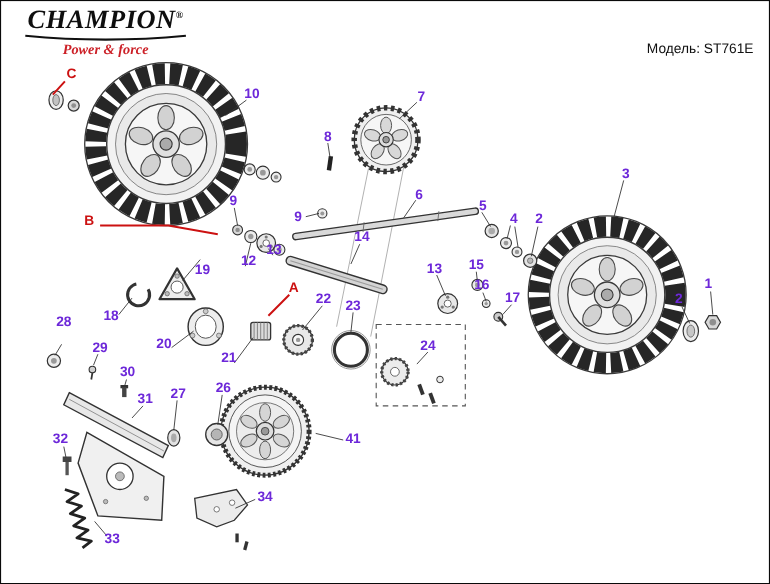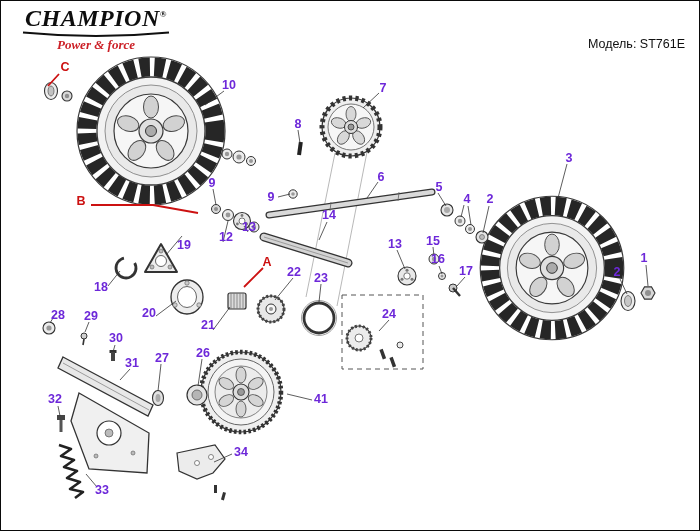--- a/index.html
+++ b/index.html
@@ -318,21 +318,21 @@
       <div class="callout" style="left: 432px; top: 240px;">15</div>
       <div class="callout" style="left: 394px; top: 243px;">13</div>
       <div class="callout" style="left: 437px; top: 258px;">16</div>
       <div class="callout" style="left: 465px; top: 270px;">17</div>
       <div class="callout" style="left: 643px; top: 257px;">1</div>
       <div class="callout" style="left: 616px; top: 271px;">2</div>
       <div class="callout" style="left: 266px; top: 261px; color: rgb(204, 17, 17);">A</div>
       <div class="callout" style="left: 100px; top: 286px;">18</div>
       <div class="callout" style="left: 293px; top: 271px;">22</div>
       <div class="callout" style="left: 320px; top: 277px;">23</div>
-      <div class="callout" style="left: 57px; top: 314px;">28</div>
+      <div class="callout" style="left: 57px; top: 292px;">28</div>
       <div class="callout" style="left: 90px; top: 315px;">29</div>
       <div class="callout" style="left: 148px; top: 312px; text-align: center;">20</div>
       <div class="callout" style="left: 207px; top: 324px;">21</div>
       <div class="callout" style="left: 388px; top: 313px;">24</div>
       <div class="callout" style="left: 115px; top: 337px;">30</div>
       <div class="callout" style="left: 131px; top: 362px; text-align: center;">31</div>
       <div class="callout" style="left: 161px; top: 357px;">27</div>
       <div class="callout" style="left: 202px; top: 352px;">26</div>
       <div class="callout" style="left: 320px; top: 398px;">41</div>
       <div class="callout" style="left: 54px; top: 398px;">32</div>

